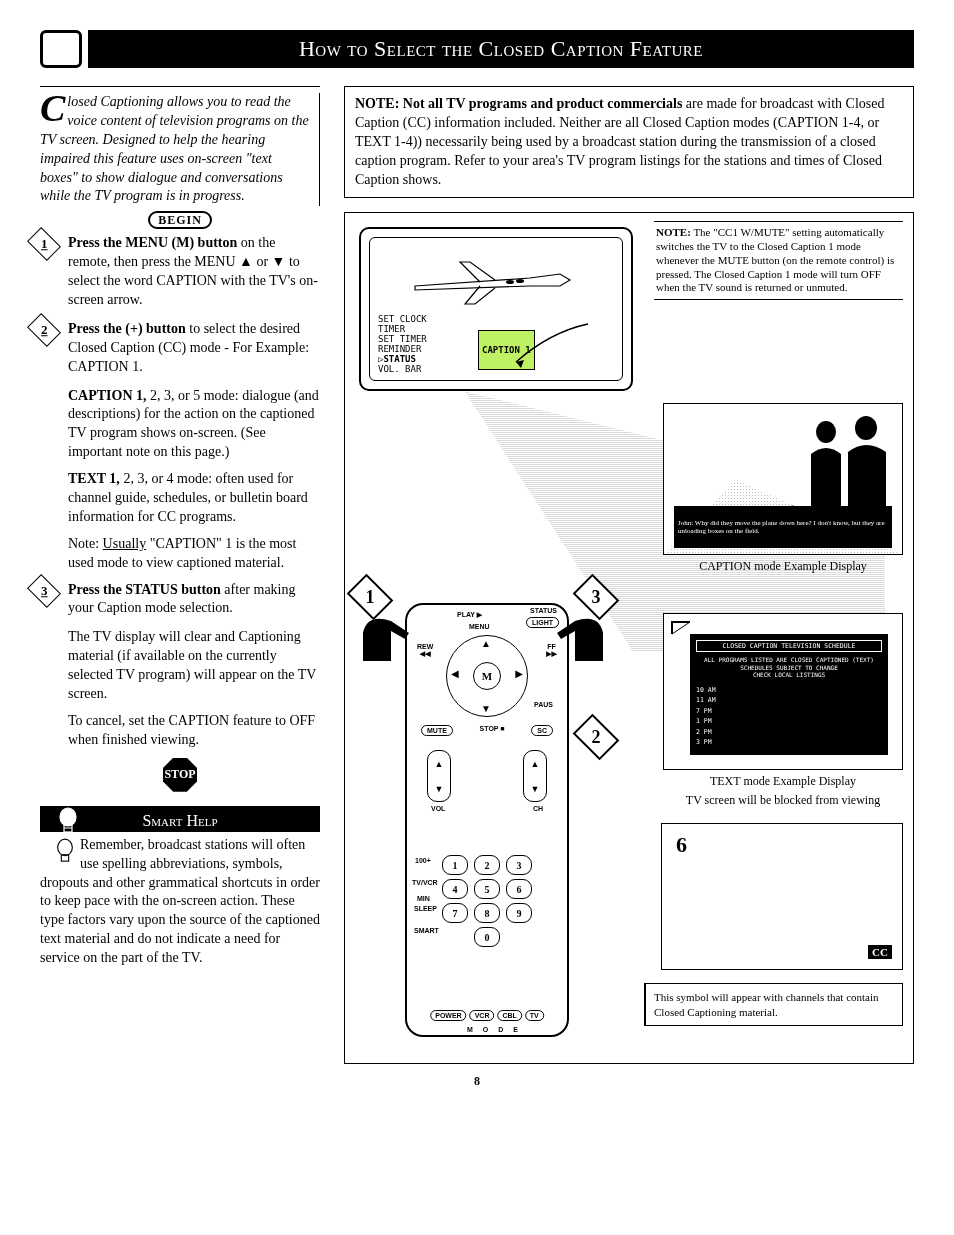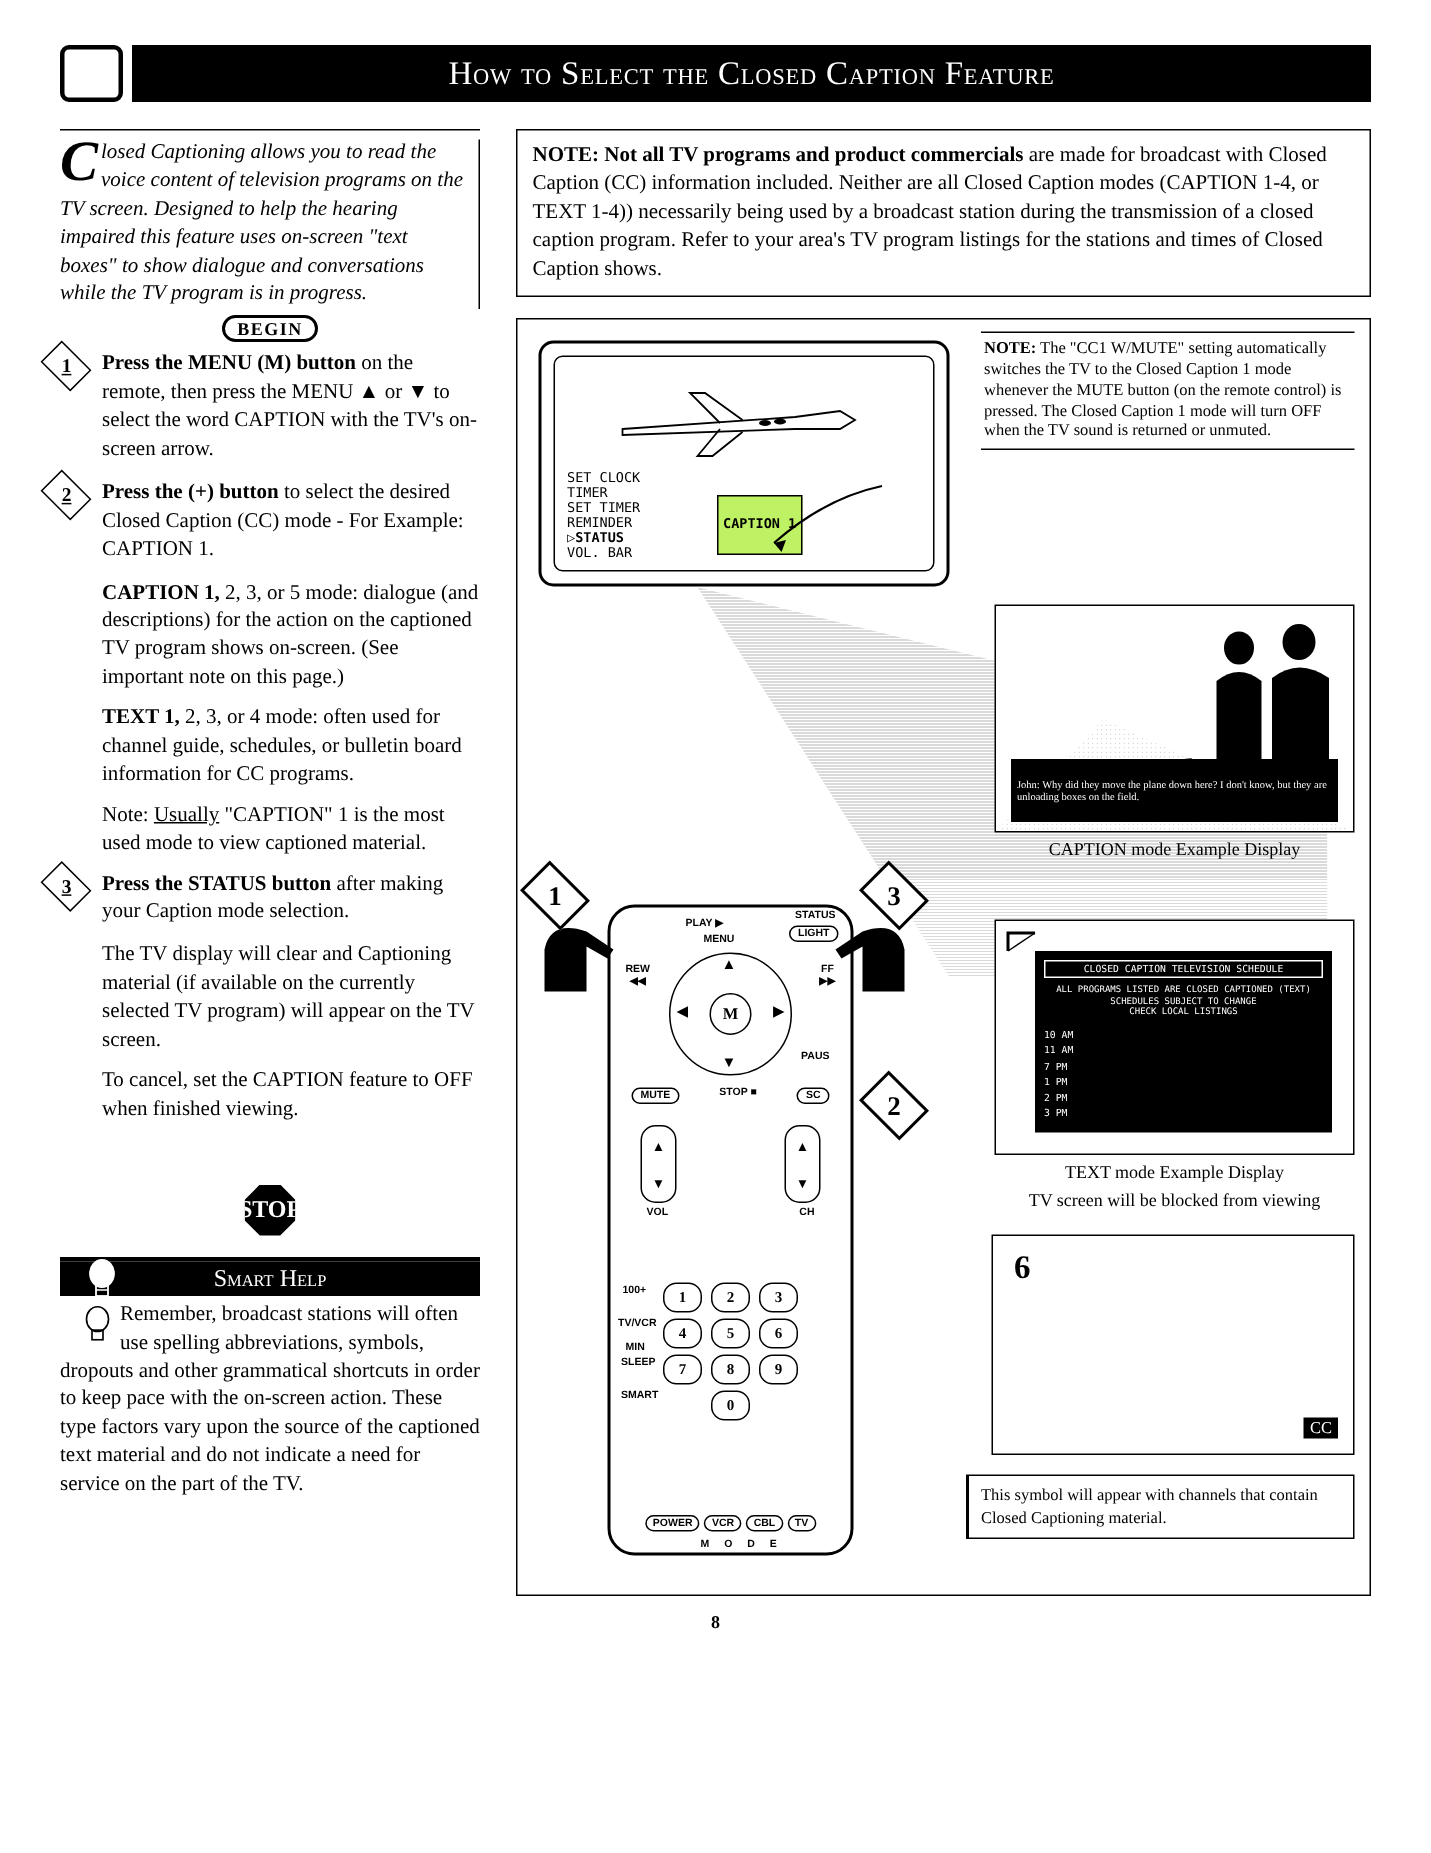--- a/index.html
+++ b/index.html
@@ -105,21 +105,21 @@
     margin: 8px 0 8px 28px;
     line-height: 1.35;
   }
   .stop-wrap { text-align:center; margin:8px 0 14px;}
   .stop {
     display:inline-flex;
     width:34px;height:34px;
     background:#000;color:#fff;
     clip-path: polygon(30% 0,70% 0,100% 30%,100% 70%,70% 100%,30% 100%,0 70%,0 30%);
     align-items:center;justify-content:center;
-    font-size:16px;font-weight:bold;margin-top:32px;
+    font-size:12px;font-weight:bold;
   }
   .smart-help-hdr {
     background:#000;color:#fff;
     font-variant: small-caps;
     font-size:16px;
     padding:3px 0 2px;
     text-align:center;
     position:relative;
   }
   .bulb {
@@ -214,21 +214,21 @@
   .text-panel .mid { text-align:center; font-size:6px; line-height:1.25; margin-bottom:6px;}
   .text-panel .li { font-size:6.5px; line-height:1.6;}
   
   .ch6 {
     position:absolute; right:10px; top:610px; width:240px; height:145px;
     border:1.5px solid #000;
   }
   .ch6 .num { position:absolute; left:14px; top:8px; font-size:22px; font-weight:bold;}
   .ch6 .cc {
     position:absolute; right:10px; bottom:10px; background:#000; color:#fff;
-    font-size:11px; font-weight:normal; padding:1px 4px;
+    font-size:11px; font-weight:bold; padding:1px 4px;
   }
   .sym-note {
     position:absolute; right:10px; top:770px; width:240px;
     border:1px solid #000; padding:6px 8px; font-size:11px; line-height:1.3;
     border-left:2px solid #000;
   }
   
   .remote {
     position:absolute; left:60px; top:390px; width:160px; height:430px;
     border:2px solid #000; border-radius:18px; background:#fff;

